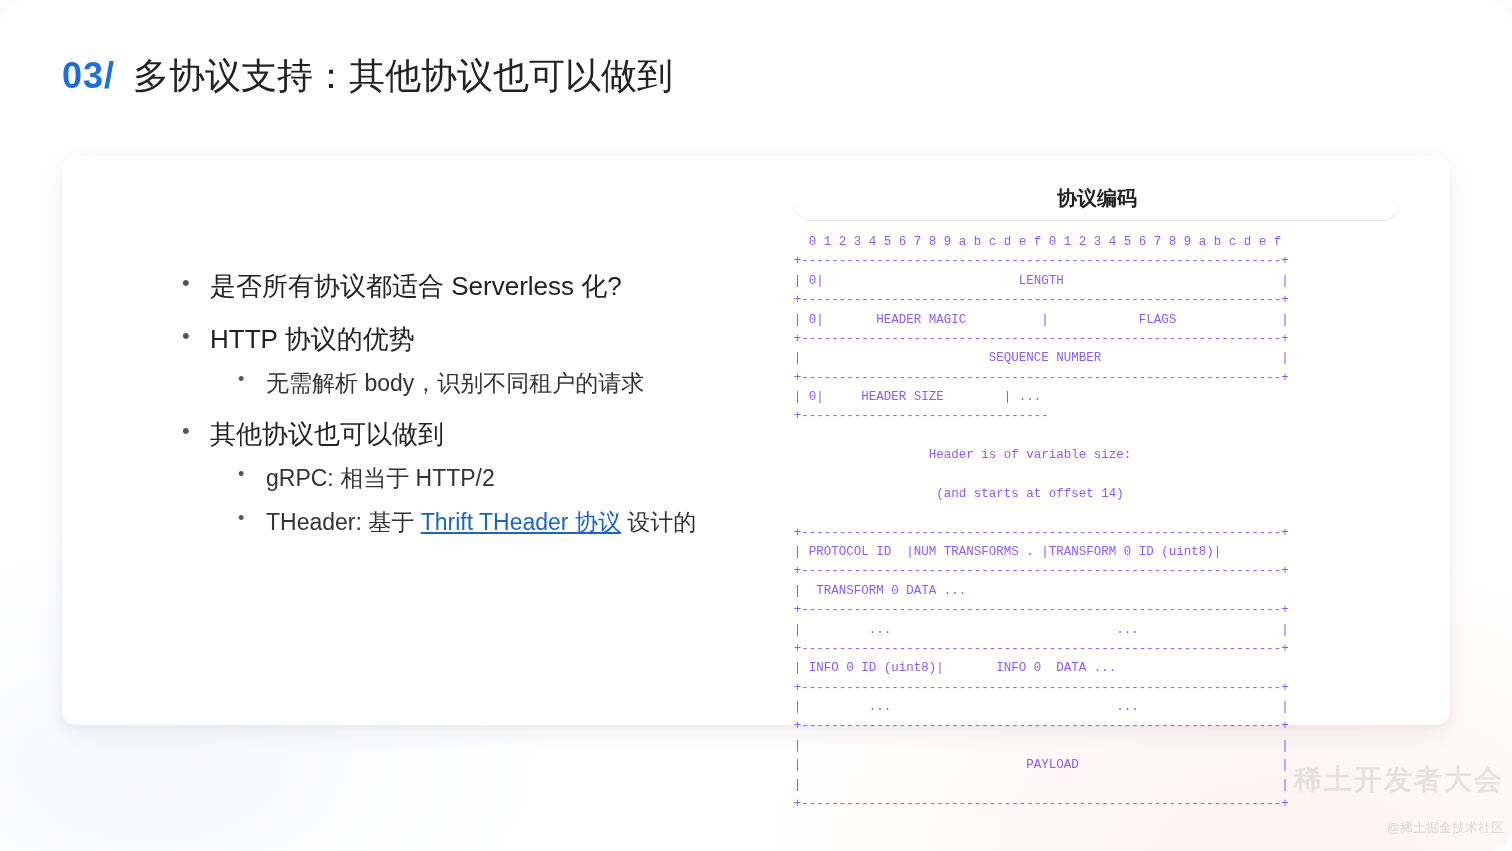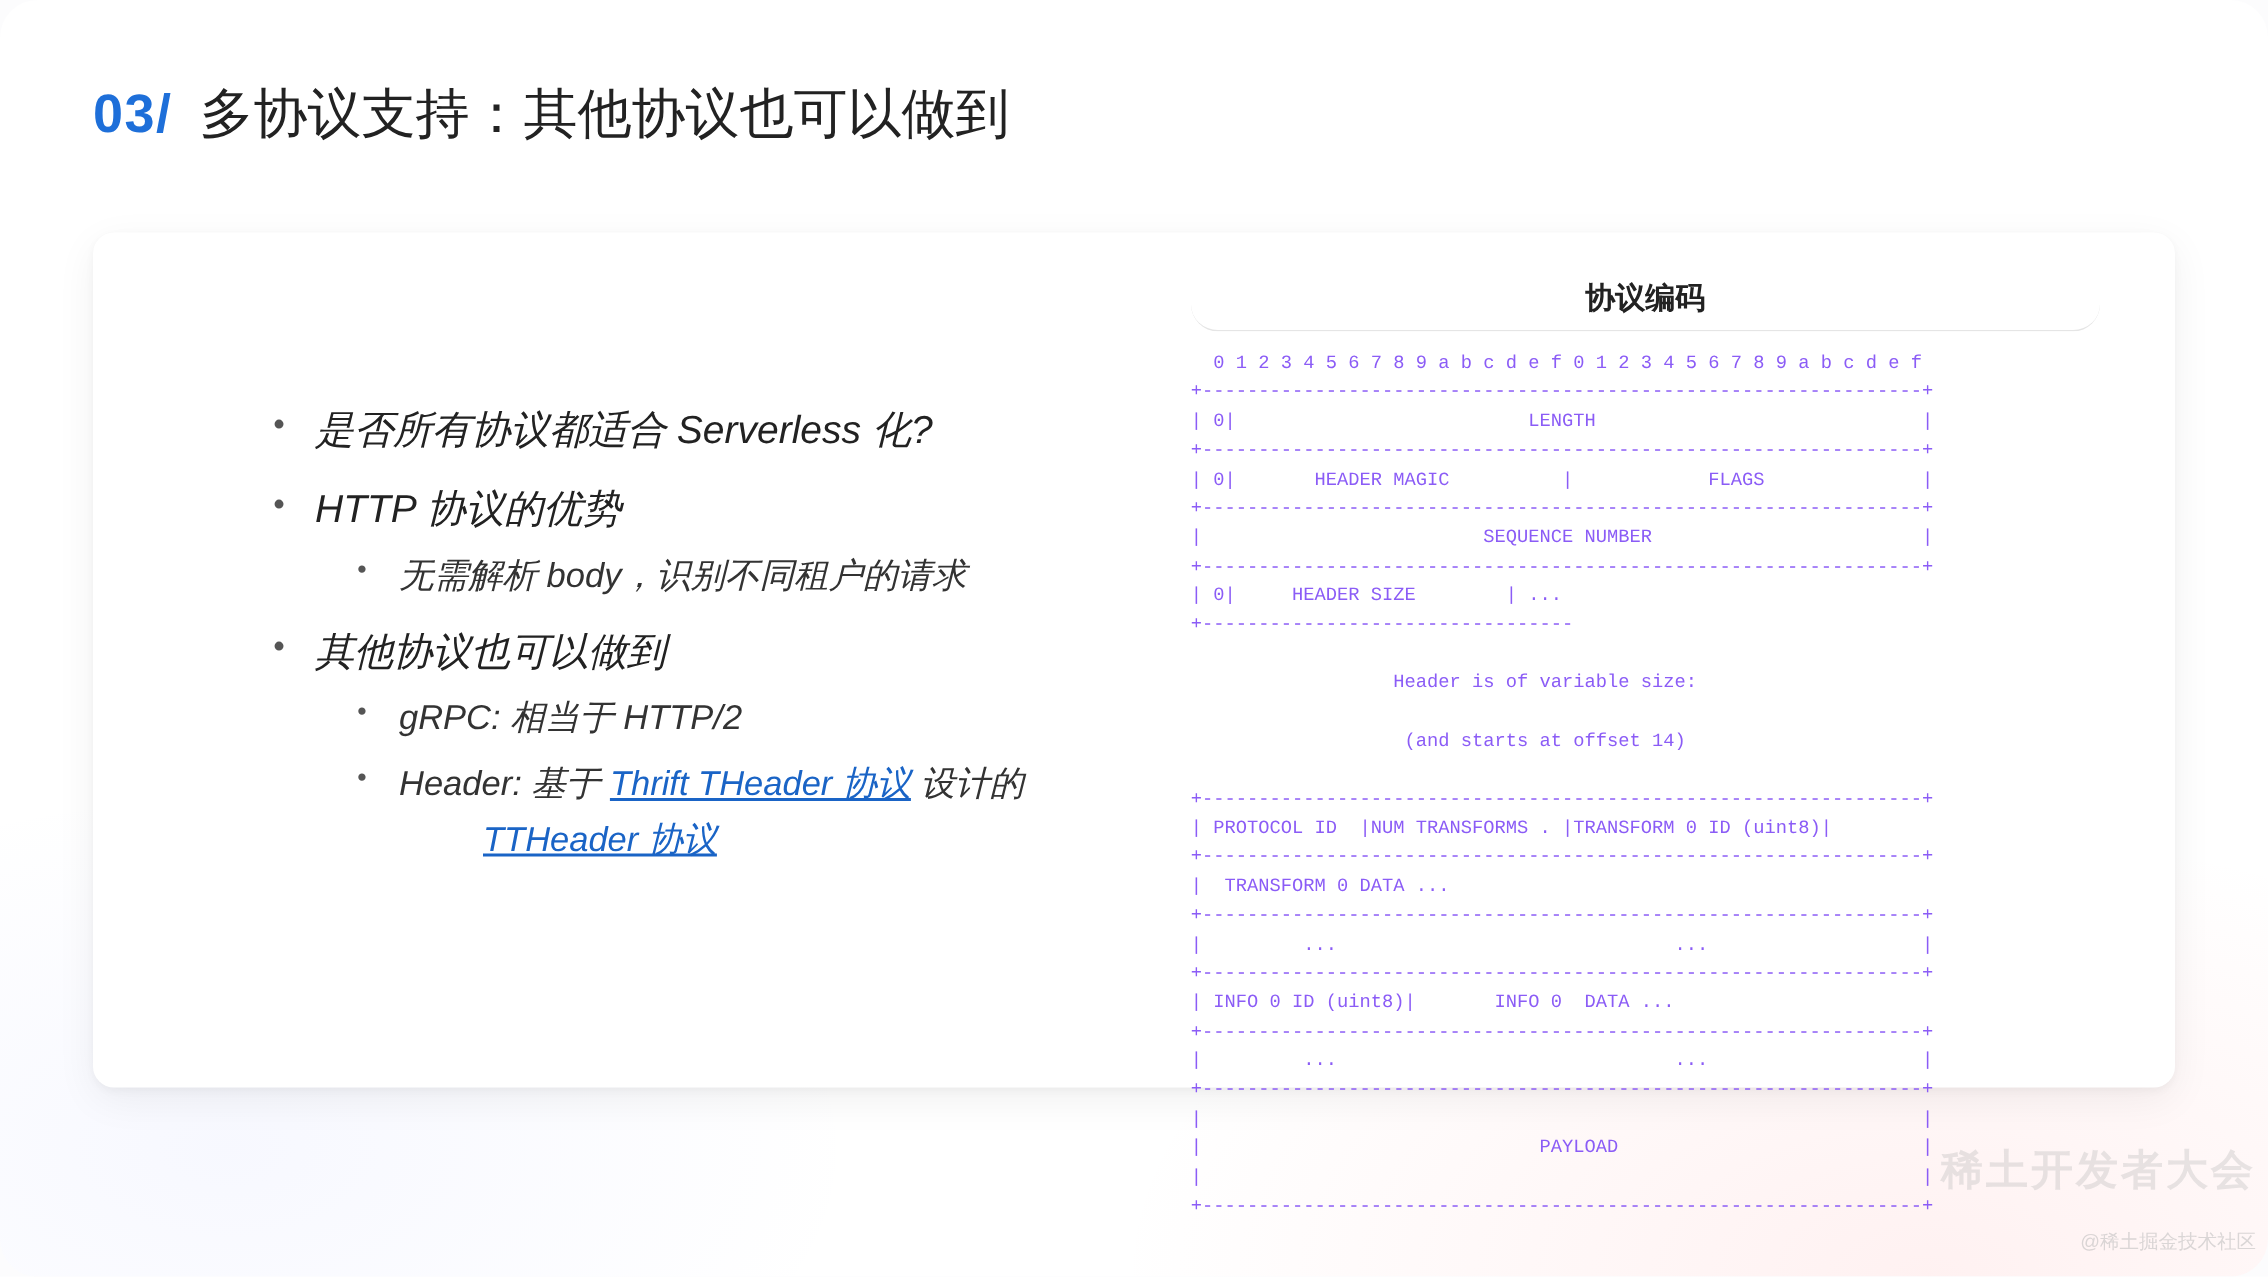--- a/index.html
+++ b/index.html
@@ -18,21 +18,21 @@
   .section-num { color: #1e6fd9; font-size: 36px; font-weight: 600; letter-spacing: 1px; }
   .title { color: #222; font-size: 36px; font-weight: 500; }
   .card {
     position: absolute; top: 155px; left: 62px; width: 1388px; height: 570px;
     background: #fff; border-radius: 14px;
     box-shadow: 0 8px 28px rgba(0,0,0,0.06), 0 2px 6px rgba(0,0,0,0.04);
     display: flex;
   }
   .left { flex: 1 1 52%; padding: 110px 20px 40px 120px; }
   .bullets { list-style: none; font-size: 26px; color: #222; line-height: 1.65; }
-  .bullets > li { position: relative; padding-left: 28px; margin-bottom: 10px; font-style: italic; }
+  .bullets > li { position: relative; padding-left: 28px; margin-bottom: 10px; }
   .bullets > li::before { content: "•"; position: absolute; left: 0; top: 0; color: #555; font-size: 22px; }
   .sub { list-style: none; font-size: 23px; color: #333; margin-top: 4px; }
   .sub > li { position: relative; padding-left: 56px; margin-bottom: 6px; }
   .sub > li::before { content: "•"; position: absolute; left: 28px; top: 0; color: #555; font-size: 18px; }
   .indent-cont { padding-left: 56px; font-size: 23px; }
   a.link { color: #1a64c6; text-decoration: underline; }
   .right { flex: 1 1 48%; padding: 30px 50px 30px 10px; }
   .enc-title { font-size: 20px; font-weight: 700; color: #222; margin-bottom: 12px; padding-bottom: 8px; border-bottom: 1px solid #e5e5e5; text-align: center; }
   pre.enc { font-family: "SFMono-Regular", Consolas, "Liberation Mono", Menlo, monospace; font-size: 12.5px; line-height: 1.55; color: #8b5cf6; white-space: pre; }
   .watermark { position: absolute; right: 8px; bottom: 14px; text-align: right; color: #bcbcbc; z-index: 2; }
@@ -57,22 +57,21 @@
           <span>HTTP 协议的优势</span>
           <ul class="sub">
             <li><span>无需解析 body，识别不同租户的请求</span></li>
           </ul>
         </li>
         <li>
           <span>其他协议也可以做到</span>
           <ul class="sub">
             <li><span>gRPC: 相当于 HTTP/2</span></li>
             <li>
-              <span>Header: 基于 </span><a href="#" class="link">Thrift THeader 协议</a><span> 设计的</span>
-              <div class="indent-cont"><a href="#" class="link">TTHeader 协议</a></div>
+              <span>THeader: 基于 </span><a href="#" class="link">Thrift THeader 协议</a><span> 设计的</span>
             </li>
           </ul>
         </li>
       </ul>
     </div>
 
     <div class="right">
       <div class="enc-title">协议编码</div>
       <pre class="enc">  0 1 2 3 4 5 6 7 8 9 a b c d e f 0 1 2 3 4 5 6 7 8 9 a b c d e f
 +----------------------------------------------------------------+

